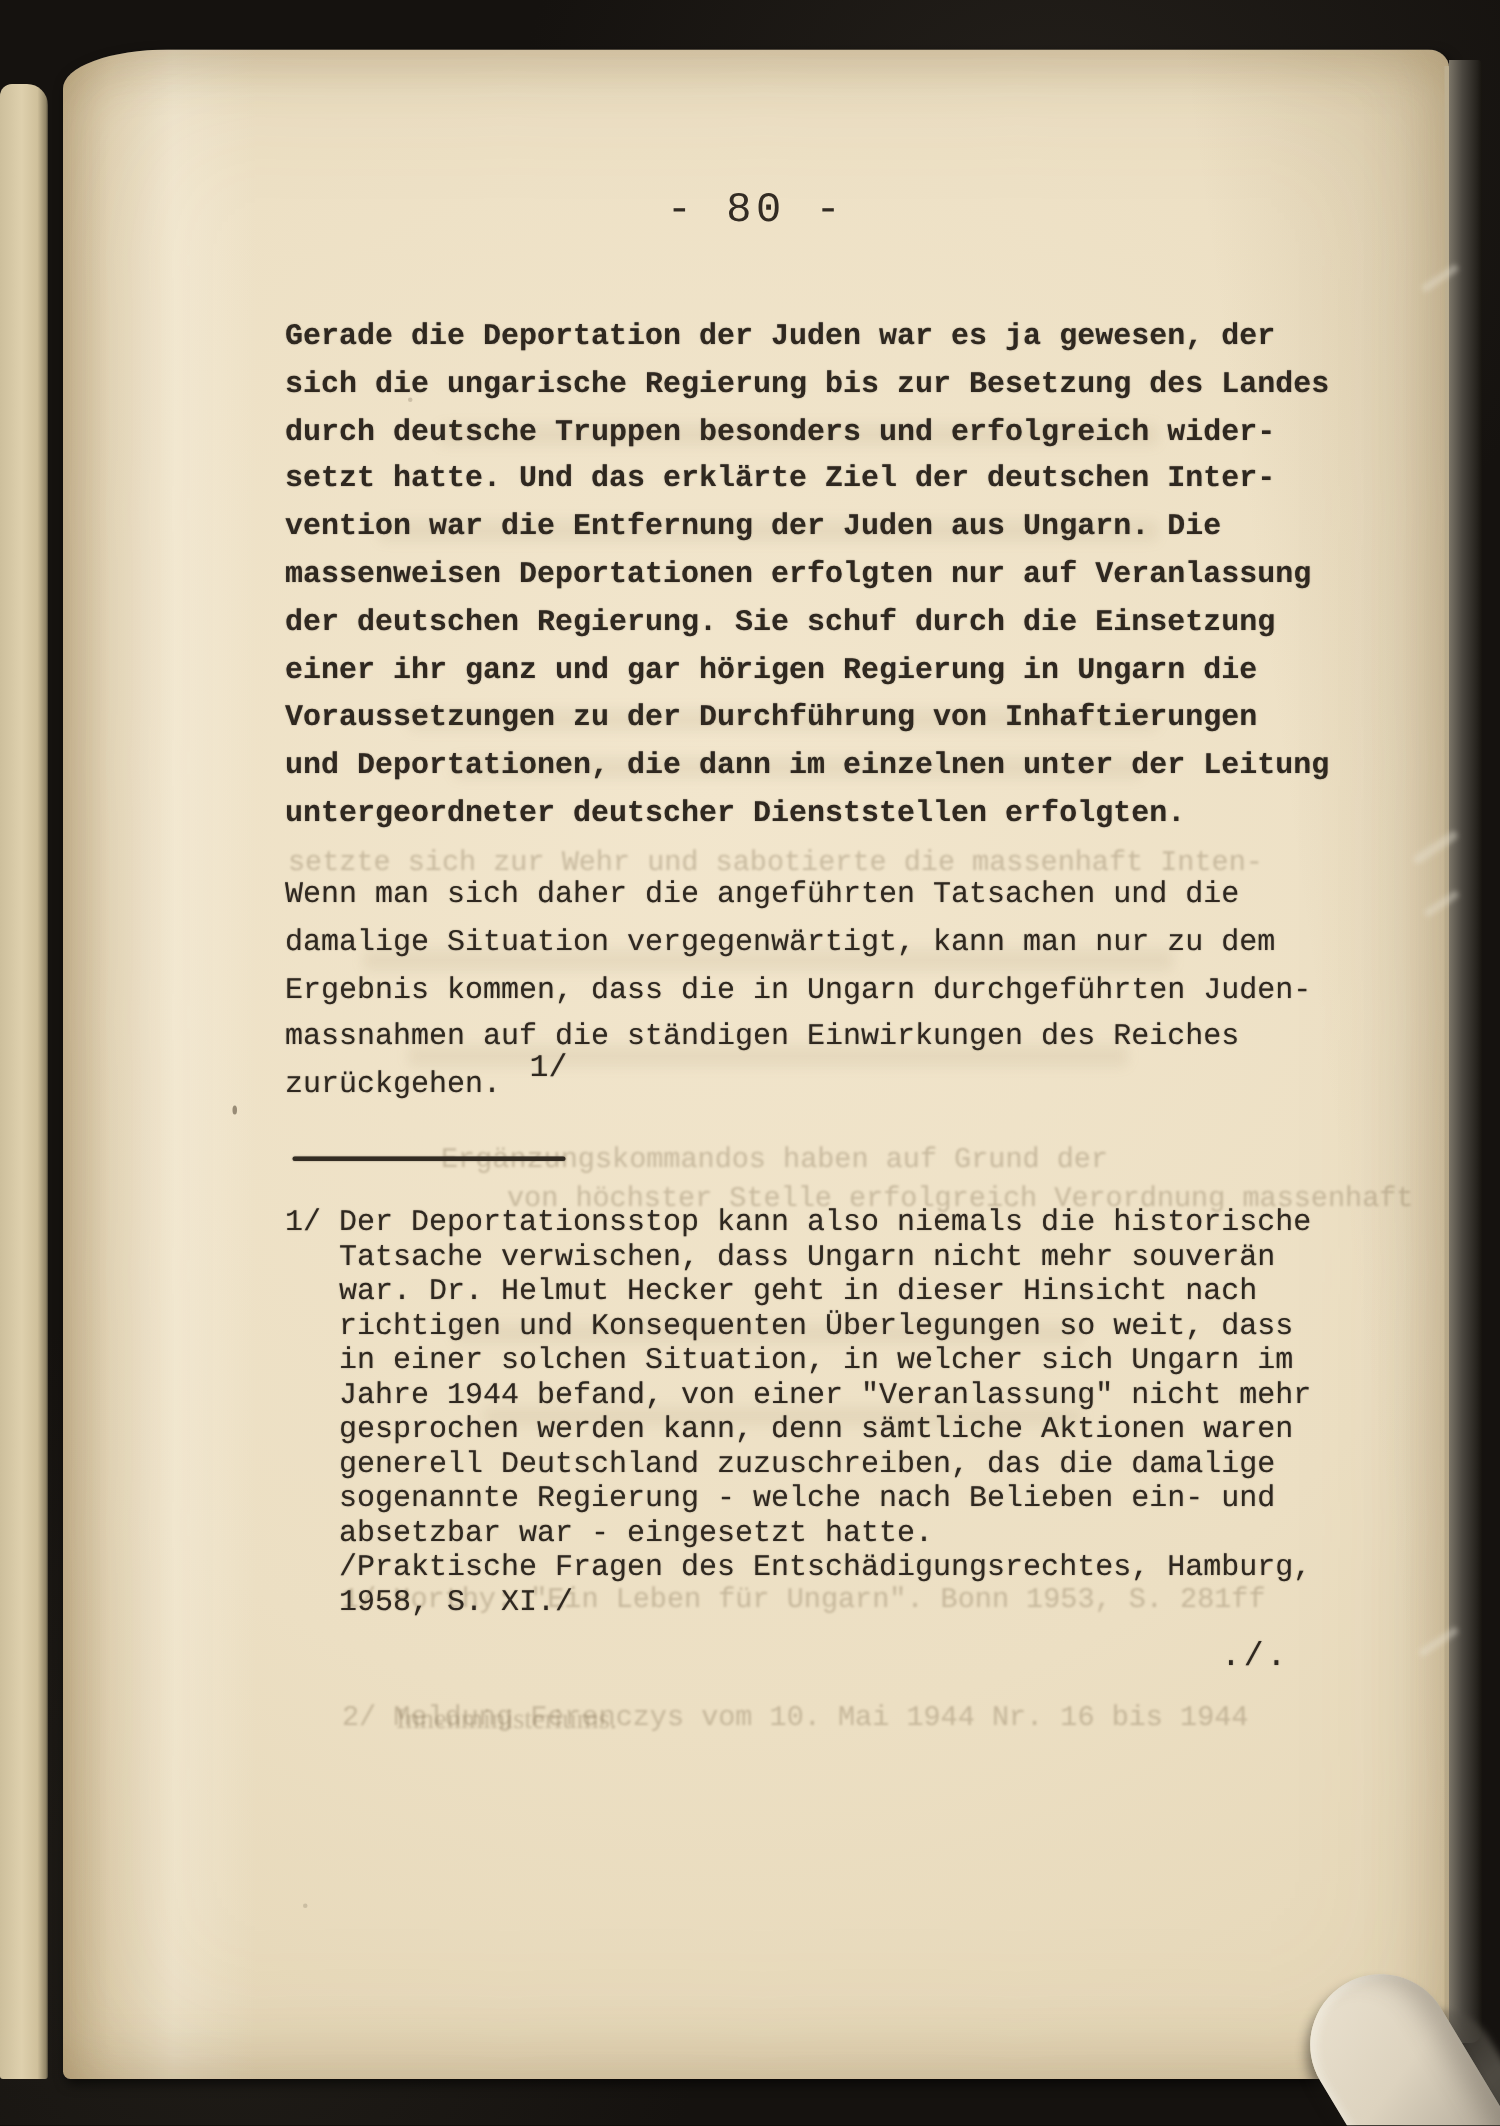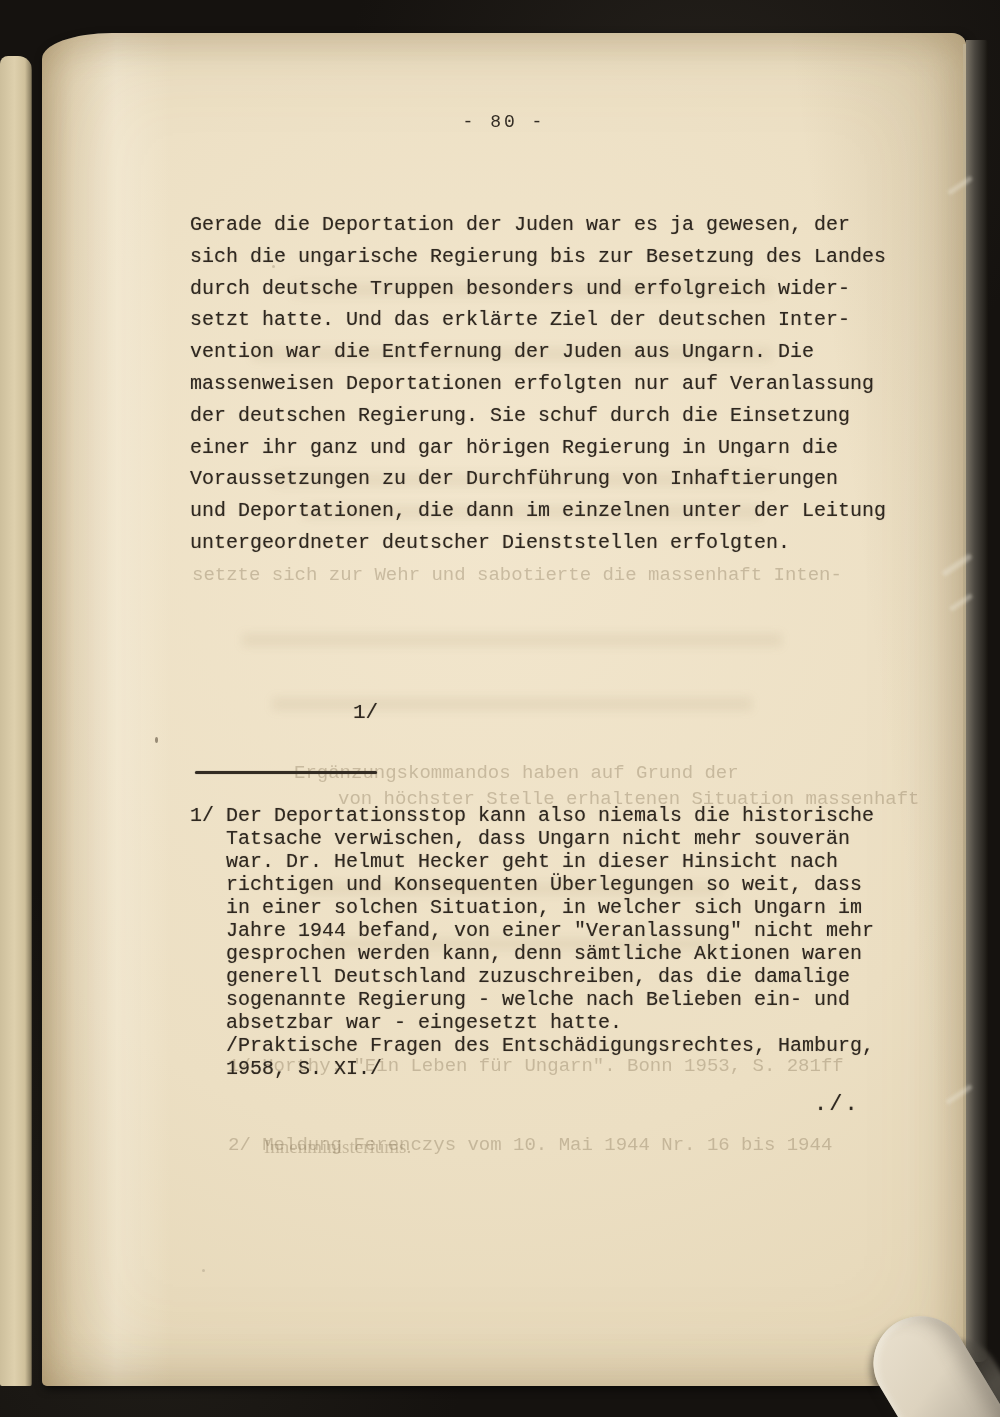--- a/index.html
+++ b/index.html
@@ -22,25 +22,25 @@
       linear-gradient(90deg, rgba(139,110,62,.30) 0%, rgba(139,110,62,.08) 3.5%, rgba(255,250,238,.30) 8%, rgba(255,250,238,0) 14%),
       linear-gradient(262deg, rgba(120,95,50,.16) 0%, rgba(120,95,50,0) 16%),
       radial-gradient(115% 85% at 47% 36%, #f2e6cd 0%, #ecdfc3 55%, #e2d3b2 100%);
     border-radius:70px 14px 4px 5px / 26px 12px 4px 5px;
     box-shadow:
       inset 0 14px 30px rgba(120,95,52,.18),
       inset -16px -12px 42px rgba(125,100,58,.20),
       inset 0 0 110px rgba(130,104,60,.14),
       2px 3px 8px rgba(0,0,0,.6);
   }
-  .pnum{position:absolute;top:79px;left:0;width:100%;text-align:center;
-    font-size:18px;letter-spacing:3px;color:#332c24;}
+  .pnum{position:absolute;top:92px;left:0;width:100%;text-align:center;
+    font-size:28px;letter-spacing:3px;color:#332c24;}
   .txt{position:absolute;white-space:pre;color:#2f2820;font-size:20px;
     text-shadow:0 0 1px rgba(47,40,32,.45);}
-  .p1{left:148px;top:176px;line-height:31.8px;}
+  .p1{left:148px;top:176px;line-height:31.8px;font-weight:bold;}
   .p2{left:148px;top:548px;line-height:31.8px;}
   .fnref{position:absolute;left:311px;top:668px;font-size:21px;color:#2f2820;
     text-shadow:0 0 1px rgba(47,40,32,.45);}
   .sep{position:absolute;left:153px;top:738px;width:182px;height:3px;
     background:#332c23;border-radius:2px;box-shadow:0 0 1px rgba(47,40,32,.6);}
   .fn{left:148px;top:771px;line-height:23px;}
   .cont{position:absolute;left:772px;top:1059px;font-size:22px;letter-spacing:2px;
     color:#2f2820;text-shadow:0 0 1px rgba(47,40,32,.45);}
   .ghost{position:absolute;white-space:pre;font-size:19px;
     color:rgba(122,105,75,.34);filter:blur(.7px);}
@@ -83,38 +83,43 @@
     <div class="smudge" style="left:210px;top:314px;width:520px;height:14px;"></div>
     <div class="smudge" style="left:230px;top:440px;width:500px;height:14px;"></div>
     <div class="smudge" style="left:260px;top:472px;width:460px;height:14px;"></div>
     <div class="smudge" style="left:200px;top:600px;width:540px;height:14px;"></div>
     <div class="smudge" style="left:230px;top:664px;width:480px;height:14px;"></div>
     <div class="smudge" style="left:260px;top:850px;width:420px;height:12px;"></div>
     <div class="smudge" style="left:280px;top:905px;width:400px;height:12px;"></div>
 
     <div class="ghost" style="left:150px;top:531px;">setzte sich zur Wehr und sabotierte die massenhaft Inten-</div>
     <div class="ghost" style="left:252px;top:729px;">Ergänzungskommandos haben auf Grund der</div>
-    <div class="ghost" style="left:296px;top:755px;">von höchster Stelle erhaltenen Situation massenhaft</div>
+    <div class="ghost" style="left:296px;top:755px;">von höchster Stelle erfolgreich Verordnung massenhaft</div>
     <div class="ghost g-fn" style="left:186px;top:1022px;">1/ Horthy: "Ein Leben für Ungarn". Bonn 1953, S. 281ff</div>
     <div class="ghost g-fn" style="left:186px;top:1057px;margin-top:44px;">2/ Meldung Ferenczys vom 10. Mai 1944 Nr. 16 bis 1944</div>
     <div class="ghost g-fn" style="left:222px;top:1103px;font-family:Liberation Serif, serif;">Innenministeriums.</div>
 
     <div class="pnum">- 80 -</div>
 
     <div class="txt p1">Gerade die Deportation der Juden war es ja gewesen, der
 sich die ungarische Regierung bis zur Besetzung des Landes
 durch deutsche Truppen besonders und erfolgreich wider-
 setzt hatte. Und das erklärte Ziel der deutschen Inter-
 vention war die Entfernung der Juden aus Ungarn. Die
 massenweisen Deportationen erfolgten nur auf Veranlassung
 der deutschen Regierung. Sie schuf durch die Einsetzung
 einer ihr ganz und gar hörigen Regierung in Ungarn die
 Voraussetzungen zu der Durchführung von Inhaftierungen
 und Deportationen, die dann im einzelnen unter der Leitung
 untergeordneter deutscher Dienststellen erfolgten.</div>
+    <div class="txt p2">Wenn man sich daher die angeführten Tatsachen und die
+damalige Situation vergegenwärtigt, kann man nur zu dem
+Ergebnis kommen, dass die in Ungarn durchgeführten Juden-
+massnahmen auf die ständigen Einwirkungen des Reiches
+zurückgehen.</div>
     <div class="fnref">1/</div>
 
     <div class="sep"></div>
 
     <div class="txt fn">1/ Der Deportationsstop kann also niemals die historische
    Tatsache verwischen, dass Ungarn nicht mehr souverän
    war. Dr. Helmut Hecker geht in dieser Hinsicht nach
    richtigen und Konsequenten Überlegungen so weit, dass
    in einer solchen Situation, in welcher sich Ungarn im
    Jahre 1944 befand, von einer "Veranlassung" nicht mehr

